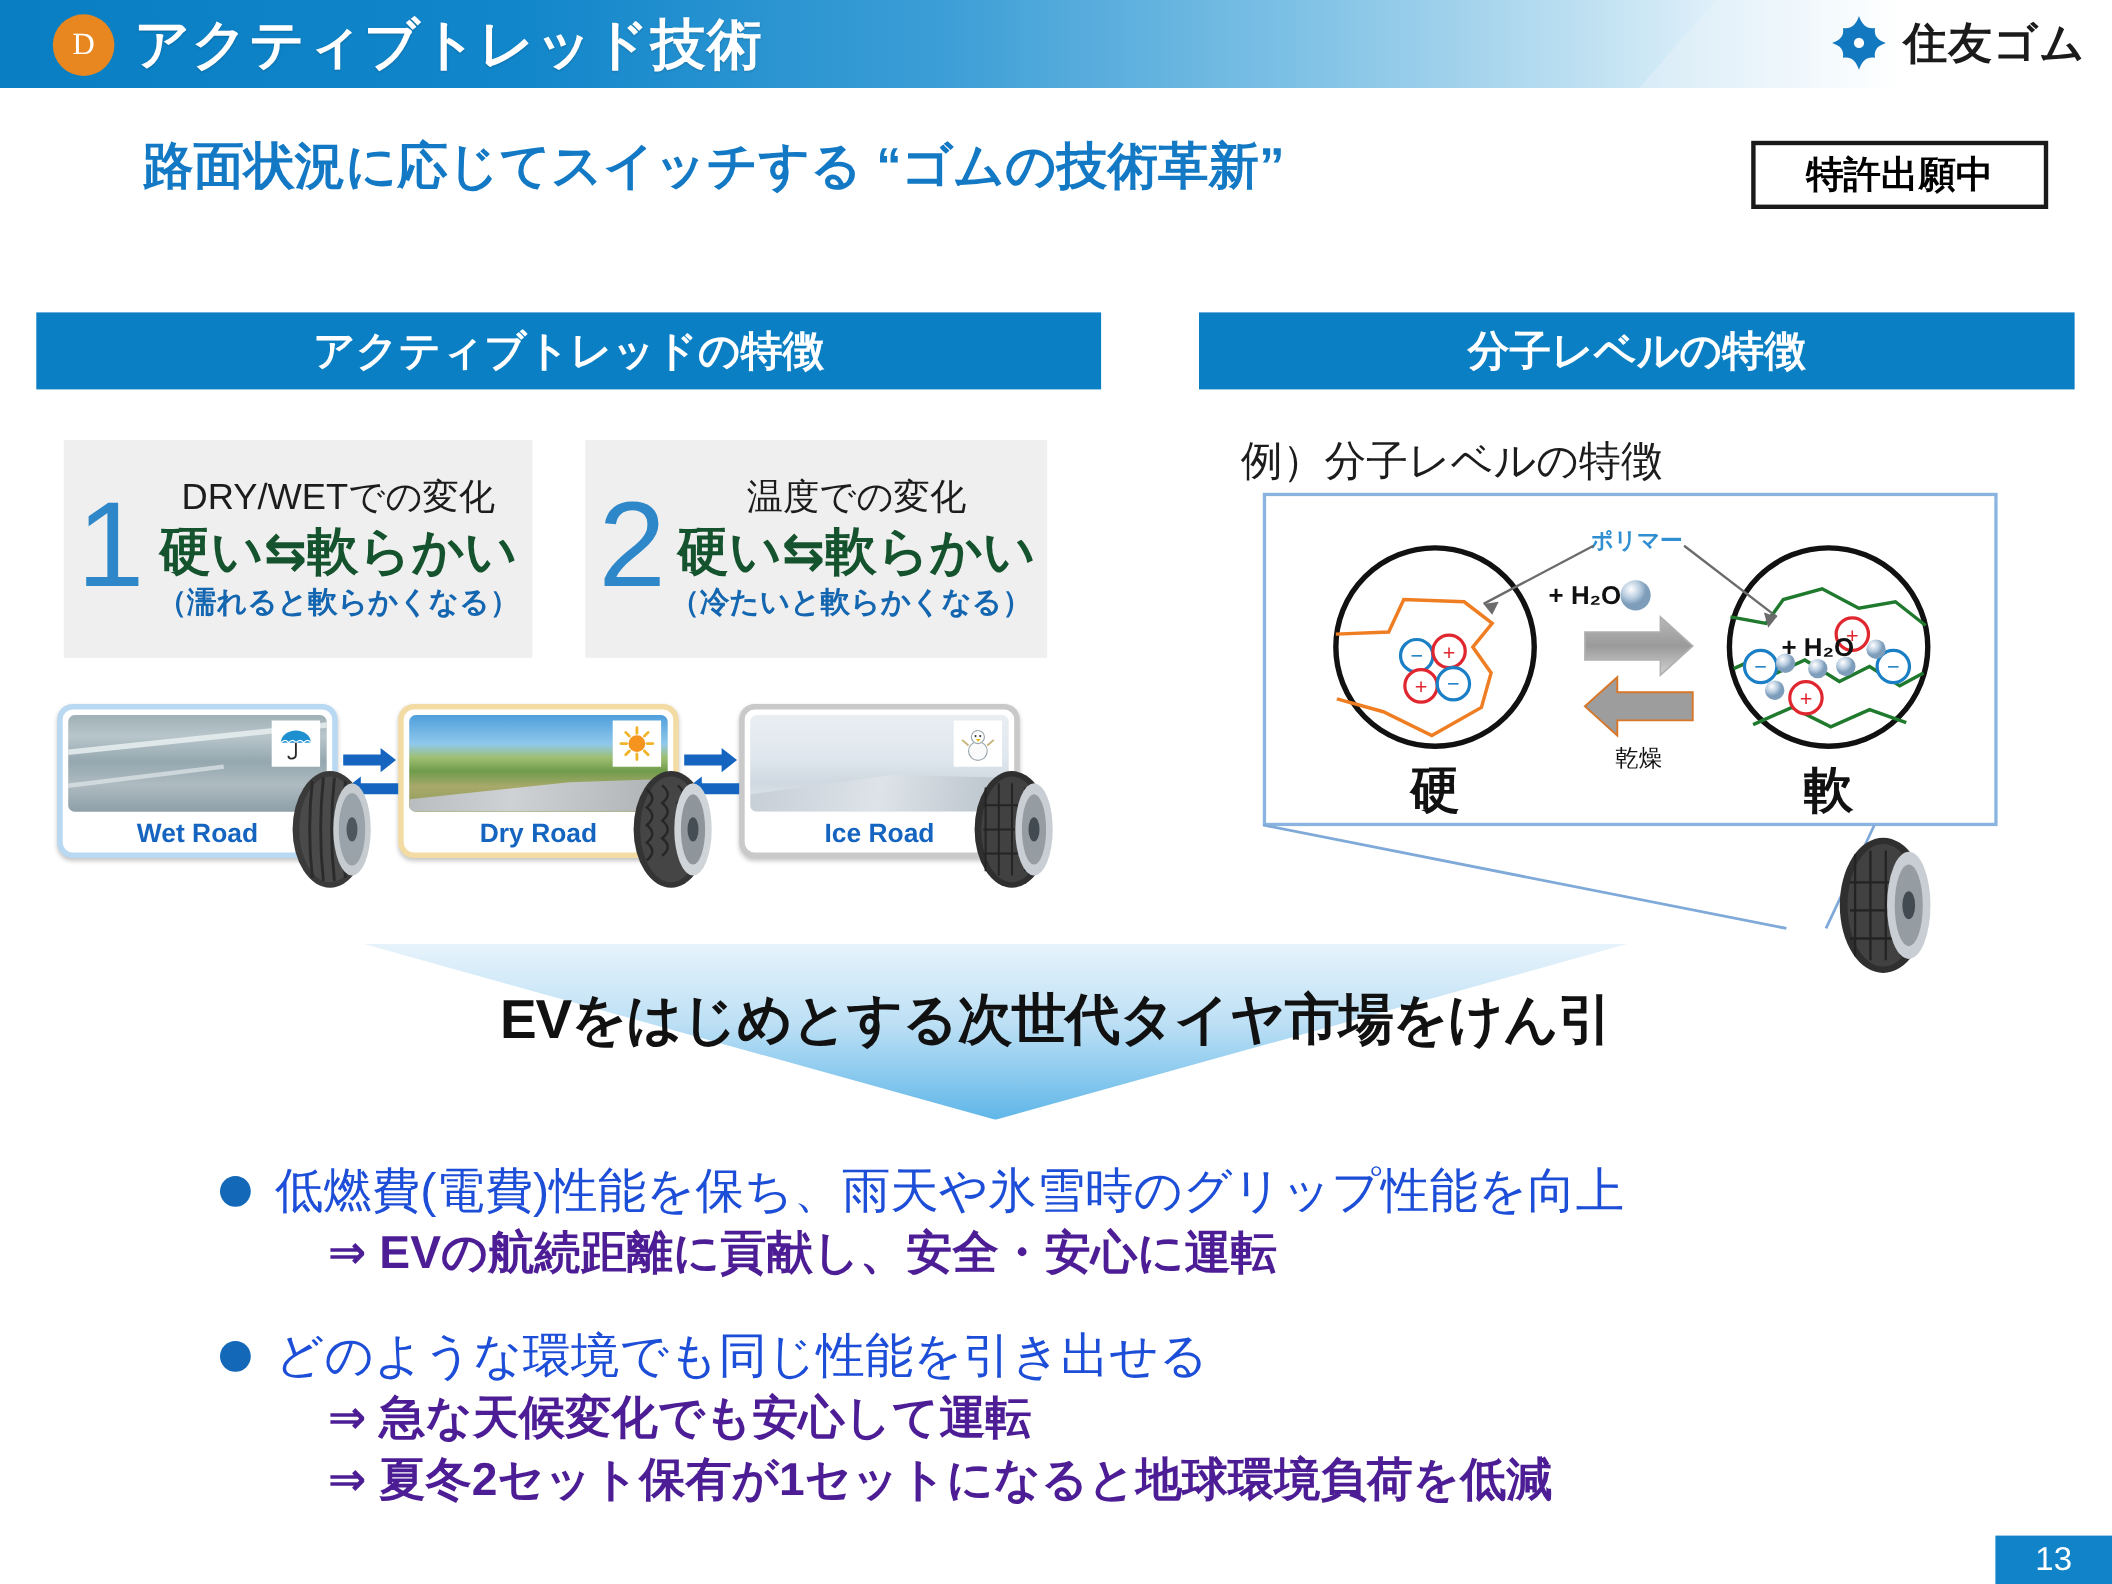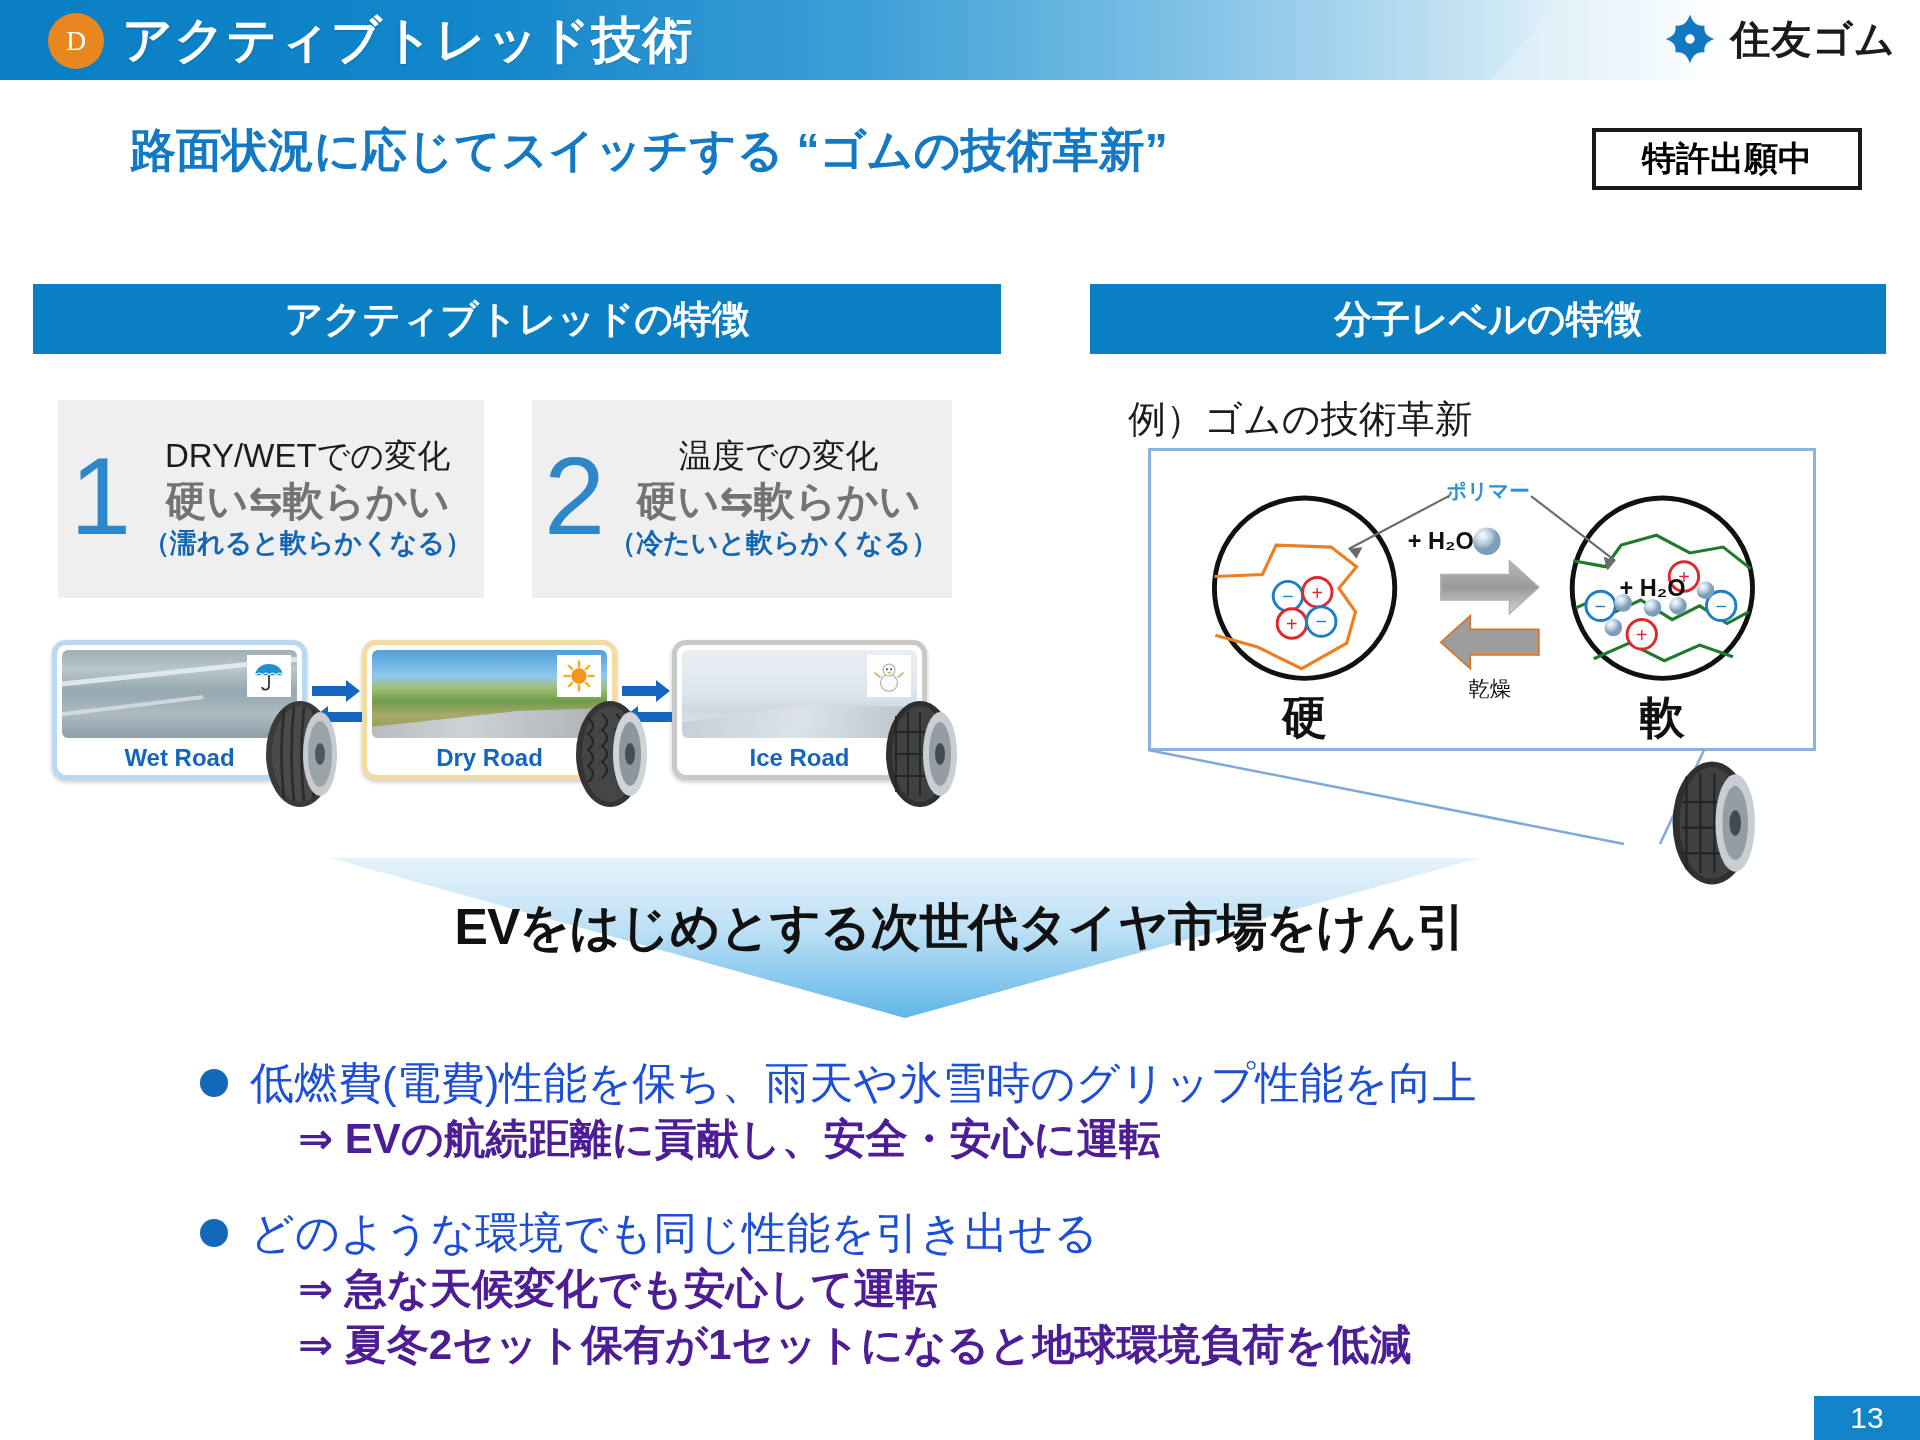--- a/index.html
+++ b/index.html
@@ -72,21 +72,21 @@
   .feat-box-1 { left: 58px;  width: 426px; }
   .feat-box-2 { left: 532px; width: 420px; }
   .feat-num {
     font-size: 110px; color: #2e87c8; font-weight: 300;
     line-height: 1; padding-left: 12px; padding-right: 6px;
     font-family: "Liberation Sans", sans-serif;
     margin-top: -6px;
   }
   .feat-body { flex: 1; text-align: center; padding-right: 6px; }
   .feat-line1 { font-size: 33px; color: #1c1c1c; line-height: 1.18; white-space: nowrap; }
-  .feat-line2 { font-size: 41px; color: #737373; font-weight: bold; line-height: 1.22; white-space: nowrap; }
+  .feat-line2 { font-size: 47px; color: #14532d; font-weight: bold; line-height: 1.22; white-space: nowrap; }
   .feat-line3 { font-size: 27px; color: #1466b0; font-weight: bold; line-height: 1.3; white-space: nowrap; }
   .feat-box-2 .feat-line3 { margin-left: -10px; }
 
   
   .roads { position: absolute; left: 52px; top: 640px; width: 950px; height: 175px; }
   .road-card {
     position: absolute; top: 0; width: 255px; height: 140px;
     border-radius: 14px; padding: 5px; background: #fff;
   }
   .road-wet  { left: 0px;   border: 5px solid #b9d8f2; box-shadow: 0 2px 4px rgba(0,0,0,.22); }
@@ -317,21 +317,21 @@
         <path d="M20 34 L60 34"></path>
           <path d="M20 56 L60 56"></path>
           <path d="M20 78 L60 78"></path>
       </g>
       <ellipse cx="66" cy="56" rx="17" ry="42" fill="#c8ced3"></ellipse>
       <ellipse cx="66" cy="56" rx="11" ry="32" fill="#959ca2"></ellipse>
       <ellipse cx="66" cy="56" rx="5" ry="11" fill="#434b52"></ellipse>
     </svg>
   </div>
 
-  <div class="mol-title">例）ゴムの技術革新</div>
+  <div class="mol-title">例）分子レベルの特徴</div>
   <div class="mol-box">
     <svg viewBox="0 0 668 303" width="662" height="297">
       <defs>
         <linearGradient id="gArrow" x1="0" y1="0" x2="0" y2="1">
           <stop offset="0%" stop-color="#b8b8b8"></stop>
             <stop offset="50%" stop-color="#9a9a9a"></stop>
           <stop offset="100%" stop-color="#d2d2d2"></stop>
         </linearGradient>
         <radialGradient id="gBall" cx="35%" cy="30%">
           <stop offset="0%" stop-color="#ffffff"></stop>

